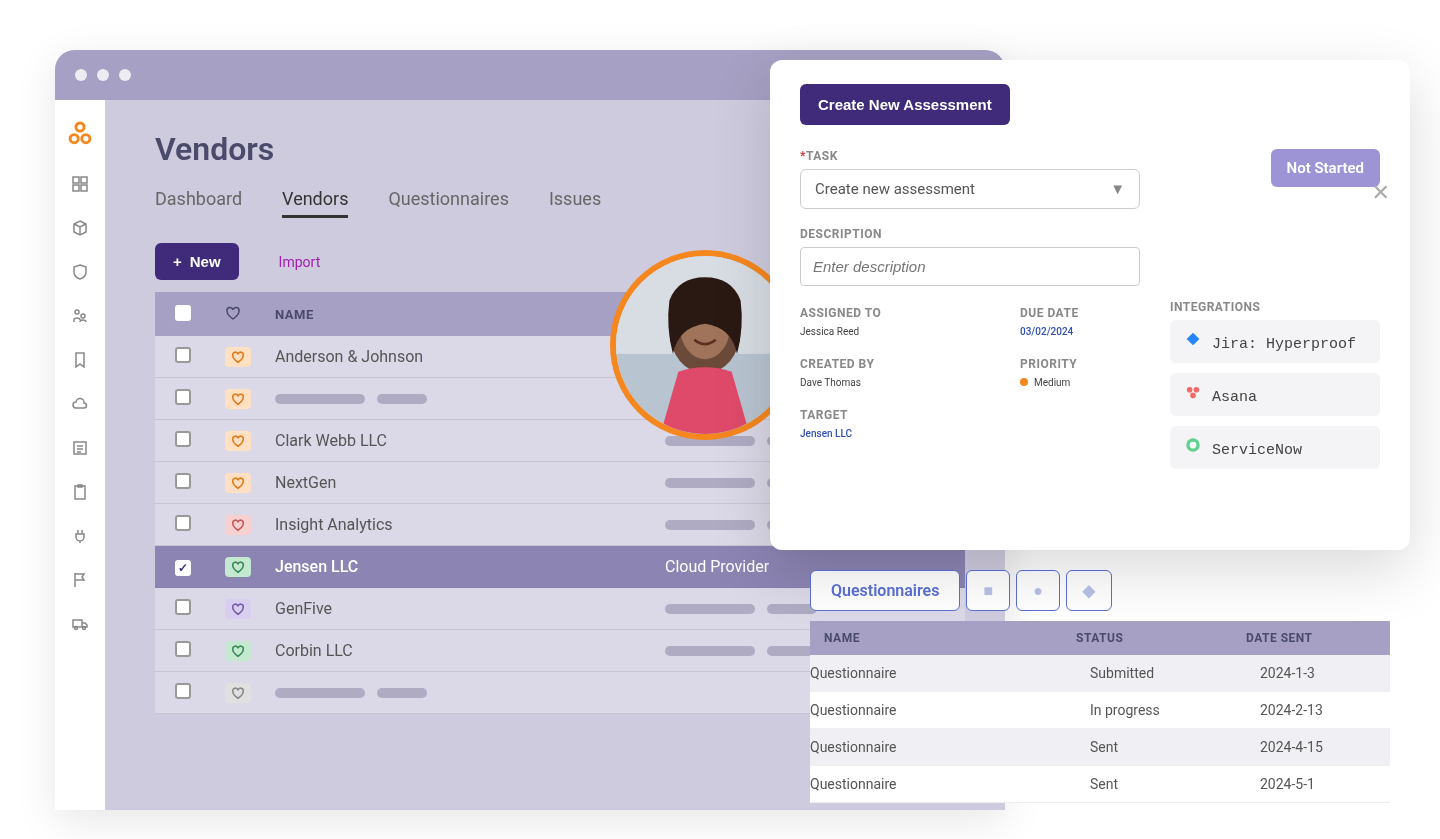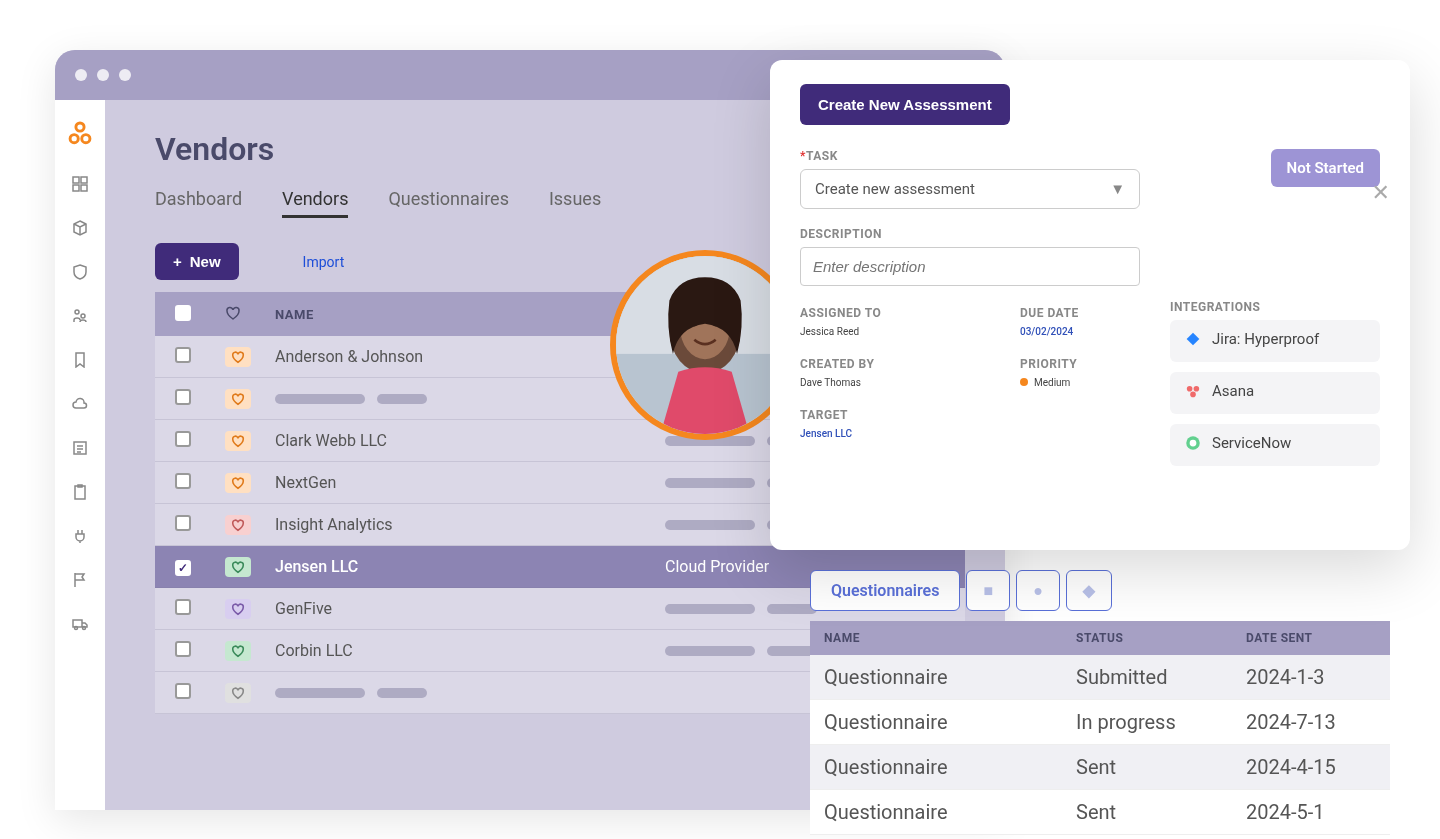--- a/index.html
+++ b/index.html
@@ -14,21 +14,21 @@
 .nav-icon { width: 36px; height: 36px; display: flex; align-items: center; justify-content: center; color: #888; font-size: 14px; }
 
 .main { position: absolute; left: 50px; top: 50px; right: 0; bottom: 0; padding: 30px 40px 0 50px; overflow: hidden; }
 .page-title { font-size: 32px; font-weight: 600; color: #4a4a6a; margin-bottom: 20px; }
 .tabs { display: flex; gap: 40px; margin-bottom: 25px; }
 .tab { font-size: 18px; color: #666; padding-bottom: 6px; cursor: pointer; }
 .tab.active { color: #333; border-bottom: 3px solid #333; }
 
 .toolbar { display: flex; align-items: center; gap: 40px; margin-bottom: 0; }
 .btn-new { background: #402b7a; color: #fff; border: none; padding: 10px 18px; border-radius: 6px; font-size: 15px; font-weight: 600; cursor: pointer; display: flex; align-items: center; gap: 8px; }
-.import-link { color: #1d4ed8; font-size: 14px; cursor: pointer; margin-left: 24px; }
+.import-link { color: #a21caf; font-size: 14px; cursor: pointer; }
 
 .table { margin-top: 12px; }
 .thead { background: #a6a0c4; display: flex; align-items: center; height: 44px; padding: 0 20px; font-size: 13px; font-weight: 700; color: #4a4a6a; letter-spacing: 0.5px; }
 .col-check { width: 50px; }
 .col-heart { width: 50px; }
 .col-name { flex: 1; }
 .col-cat { width: 280px; }
 
 .row { display: flex; align-items: center; height: 42px; padding: 0 20px; border-bottom: 1px solid rgba(120,120,150,0.2); background: rgba(255,255,255,0.25); }
 .row.selected { background: #8c84b3; color: #fff; }
@@ -55,32 +55,32 @@
 .field-label { font-size: 12px; font-weight: 700; color: #888; letter-spacing: 0.5px; margin-bottom: 6px; text-transform: uppercase; }
 .req { color: #e03030; }
 .select-box { border: 1px solid #ccc; border-radius: 6px; padding: 10px 14px; font-size: 15px; color: #555; display: flex; justify-content: space-between; align-items: center; cursor: pointer; width: 340px; }
 .desc-input { border: 1px solid #ccc; border-radius: 4px; padding: 10px 12px; font-size: 15px; color: #999; font-style: italic; width: 340px; }
 .status-chip { background: #9d94d5; color: #fff; padding: 10px 16px; border-radius: 6px; font-weight: 600; font-size: 15px; display: inline-block; }
 .panel-grid { display: grid; grid-template-columns: 200px 160px 220px; column-gap: 20px; row-gap: 20px; margin-top: 20px; }
 .field-val { font-size: 10px; color: #444; }
 .link-val { color: #3050b8; font-weight: 500; }
 .priority-dot { width: 8px; height: 8px; background: #f5871e; border-radius: 50%; display: inline-block; margin-right: 6px; }
 .integrations { position: absolute; right: 30px; top: 240px; width: 210px; }
-.int-item { background: #f4f4f6; border-radius: 6px; padding: 10px 14px; margin-bottom: 10px; display: flex; align-items: flex-start; gap: 10px; font-size: 15px; color: #444; cursor: pointer; }
+.int-item { background: #f4f4f6; border-radius: 6px; padding: 10px 14px; margin-bottom: 10px; display: flex; align-items: flex-end; gap: 10px; font-size: 15px; color: #444; cursor: pointer; font-family: Liberation Mono, monospace; }
 .int-icon { width: 18px; height: 18px; }
 
 .q-section { position: absolute; left: 810px; top: 570px; width: 580px; z-index: 8; }
 .q-tabs { display: flex; gap: 6px; margin-bottom: 10px; }
 .q-tab { border: 1.5px solid #5a70d8; border-radius: 6px; padding: 10px 20px; background: #fff; font-size: 16px; font-weight: 600; color: #5a70d8; cursor: pointer; }
 .q-tab.icon-only { padding: 10px 16px; color: #b8c0e8; }
 .q-table-head { background: #a6a0c4; display: flex; padding: 10px 14px; font-size: 12px; font-weight: 700; color: #4a4a6a; letter-spacing: 0.5px; }
 .q-col-name { flex: 1; }
 .q-col-status { width: 170px; }
 .q-col-date { width: 130px; }
-.q-row { display: flex; padding: 10px 14px; font-size: 20px; color: #555; border-bottom: 1px solid #eee; }
+.q-row { display: flex; padding: 10px 0; font-size: 14px; color: #555; border-bottom: 1px solid #eee; }
 .q-row:nth-child(odd) { background: #f0f0f4; }
 .q-row:nth-child(even) { background: #fff; }
 </style>
 </head>
 <body>
 
 <div class="window">
   <div class="window-chrome">
     <div class="dot"></div>
     <div class="dot"></div>
@@ -440,21 +440,21 @@
   </div>
   <div id="q-body">
       <div class="q-row">
     <div class="q-col-name">Questionnaire</div>
     <div class="q-col-status">Submitted</div>
     <div class="q-col-date">2024-1-3</div>
       </div>
       <div class="q-row">
     <div class="q-col-name">Questionnaire</div>
     <div class="q-col-status">In progress</div>
-    <div class="q-col-date">2024-7-13</div>
+    <div class="q-col-date">2024-2-13</div>
       </div>
       <div class="q-row">
     <div class="q-col-name">Questionnaire</div>
     <div class="q-col-status">Sent</div>
     <div class="q-col-date">2024-4-15</div>
       </div>
       <div class="q-row">
     <div class="q-col-name">Questionnaire</div>
     <div class="q-col-status">Sent</div>
     <div class="q-col-date">2024-5-1</div>

